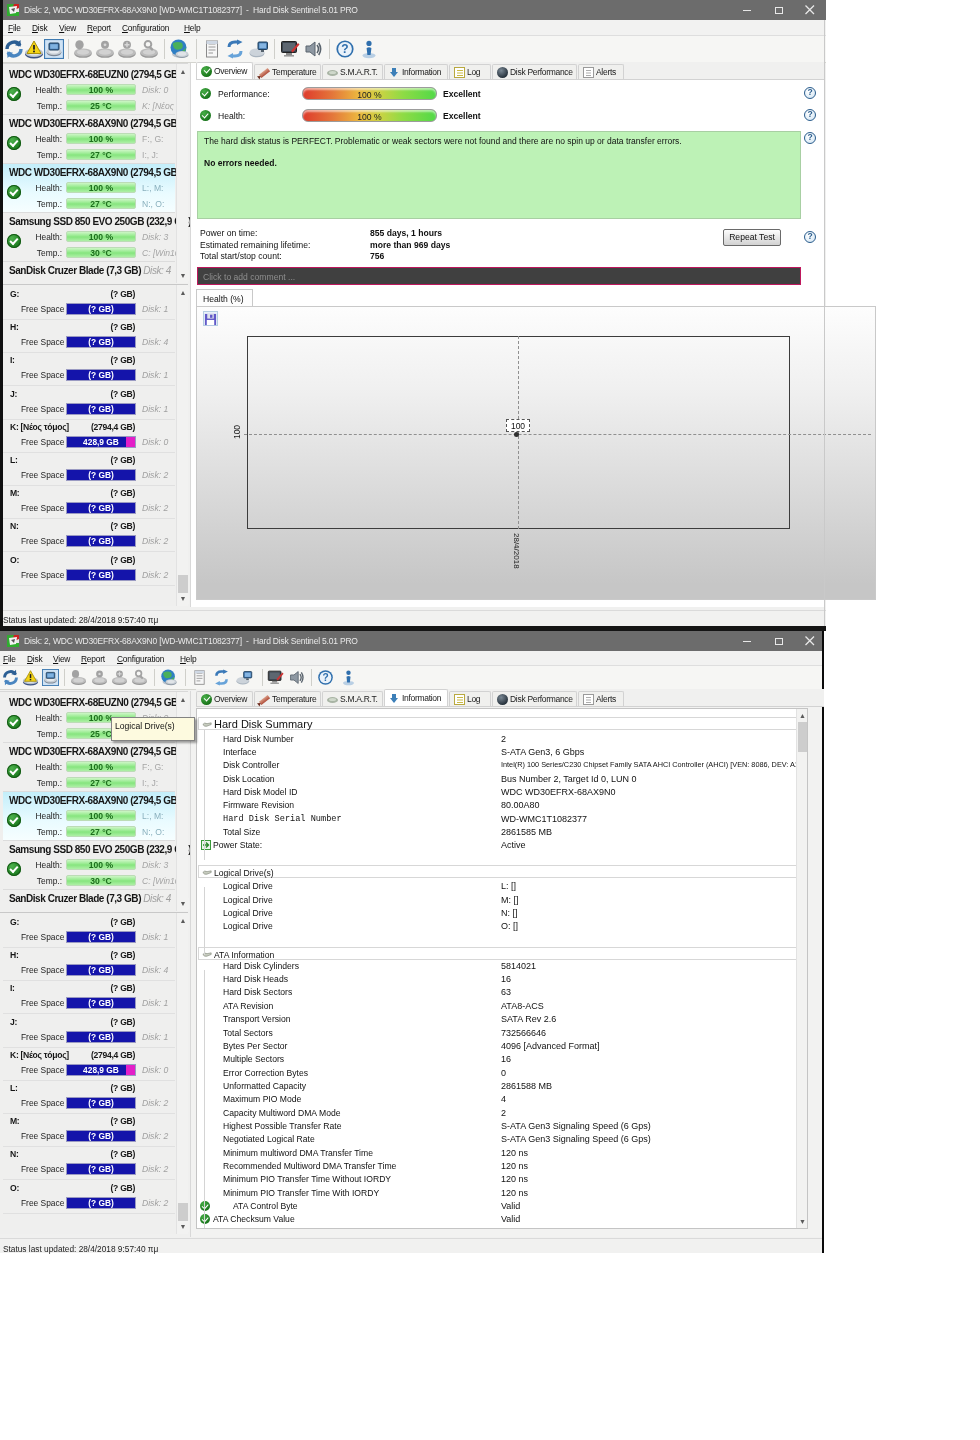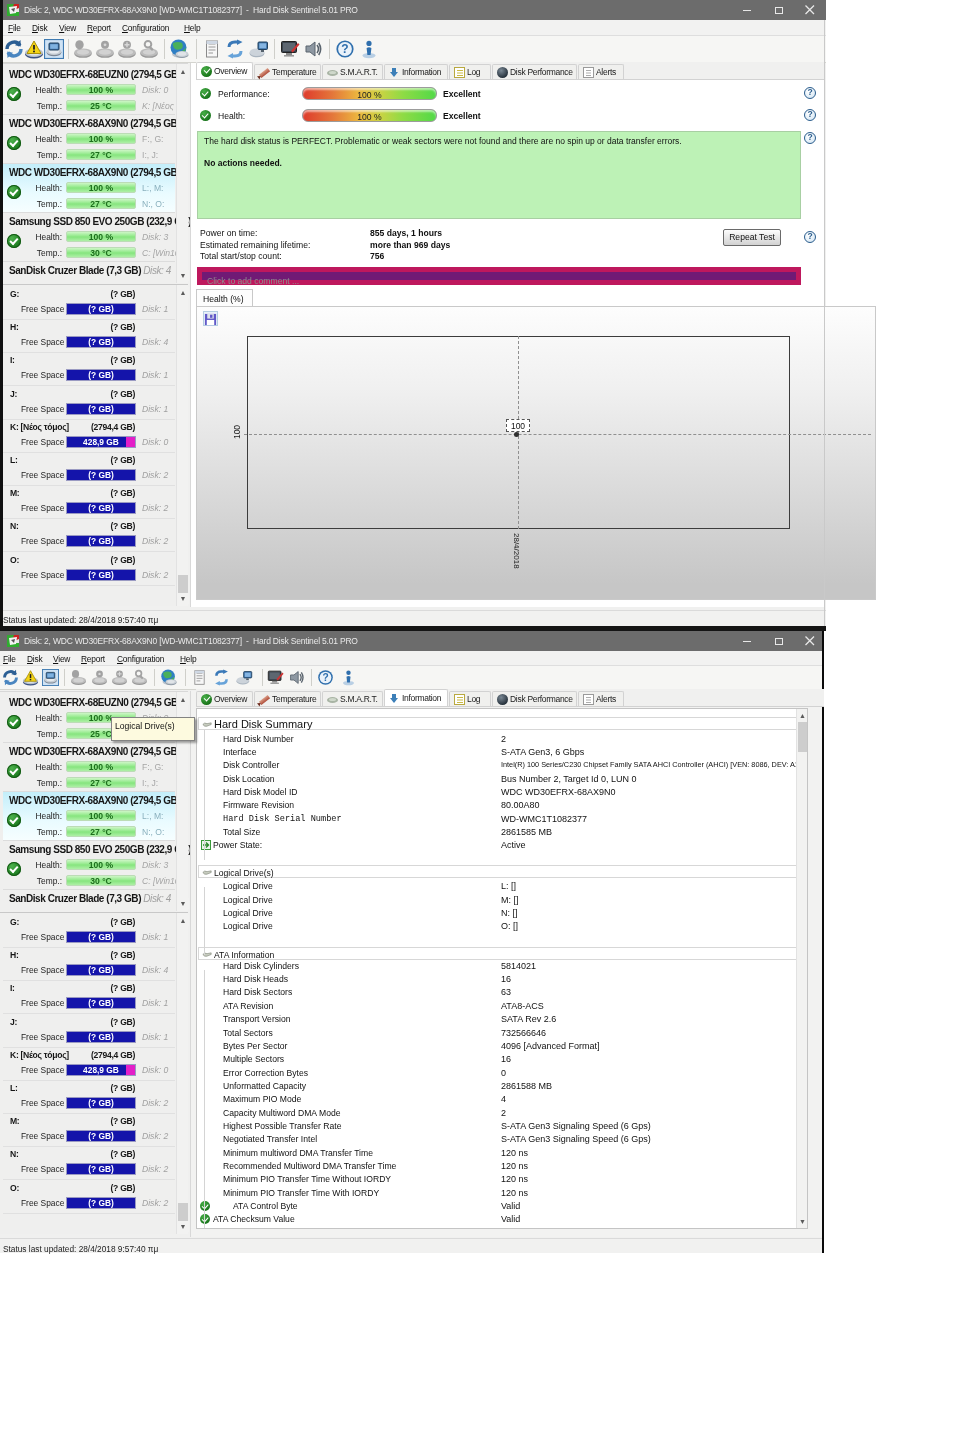--- a/index.html
+++ b/index.html
@@ -349,32 +349,32 @@
 <div class="qm" style="left:804px;top:87px">?</div>
 <div class="chk2" style="left:200px;top:110px"></div>
     <div class="olabel" style="left:218px;top:111px">Health:</div>
 <div class="abs" style="left:302px;top:109px;width:135px;height:13px;border:1px solid #9c9c9c;border-radius:6px;background:linear-gradient(90deg,#de3b2c,#e4763a 22%,#ecb83f 42%,#cbd343 58%,#8fdb45 75%,#52d948);box-shadow:inset 0 2px 2px rgba(255,255,255,0.55)">
       <div class="abs" style="left:0;right:0;top:1.5px;text-align:center;font-size:8.6px;color:#222">100 %</div>
     </div>
 <div class="excellent" style="top:111px">Excellent</div>
 <div class="qm" style="left:804px;top:109px">?</div>
 <div class="abs" style="left:197px;top:131px;width:604px;height:88px;background:#bdf2b6;border:1px solid #a8cfa3">
 <div class="abs" style="left:6px;top:4px;font-size:8.5px;color:#111;white-space:nowrap">The hard disk status is PERFECT. Problematic or weak sectors were not found and there are no spin up or data transfer errors.</div>
-<div class="abs" style="left:6px;top:26px;font-size:8.5px;font-weight:bold;color:#111">No actions needed.</div>
+<div class="abs" style="left:6px;top:26px;font-size:8.5px;font-weight:bold;color:#111">No errors needed.</div>
     </div>
 <div class="qm" style="left:804px;top:132px">?</div>
 <div class="abs" style="left:200px;top:228px;font-size:8.6px;color:#111">Power on time:</div>
     <div class="abs" style="left:370px;top:228px;font-size:8.6px;font-weight:bold;color:#111">855 days, 1 hours</div>
 <div class="abs" style="left:200px;top:239.5px;font-size:8.6px;color:#111">Estimated remaining lifetime:</div>
     <div class="abs" style="left:370px;top:239.5px;font-size:8.6px;font-weight:bold;color:#111">more than 969 days</div>
 <div class="abs" style="left:200px;top:251px;font-size:8.6px;color:#111">Total start/stop count:</div>
     <div class="abs" style="left:370px;top:251px;font-size:8.6px;font-weight:bold;color:#111">756</div>
 <div class="abs" style="left:723px;top:229px;width:58px;height:17px;background:linear-gradient(180deg,#fdfdfd,#e3e3e3 60%,#d2d2d2);border:1px solid #6a6a6a;border-radius:2px;text-align:center;font-size:8.6px;color:#111;line-height:15px">Repeat Test</div>
 <div class="qm" style="left:804px;top:231px">?</div>
-<div class="abs" style="left:197px;top:267px;width:604px;height:18px;background:#701a75;border:5px solid #be185d">
+<div class="abs" style="left:197px;top:267px;width:604px;height:18px;background:#404040;border:1px solid #be185d">
       <div class="abs" style="left:5px;top:3.5px;font-size:8.6px;color:#8e8e8e">Click to add comment ...</div>
     </div>
 <div class="abs" style="left:196px;top:289px;width:57px;height:17px;background:#fdfdfd;border:1px solid #c9c9c9;border-bottom:none;font-size:8.6px;color:#111">
       <span class="abs" style="left:6px;top:3.5px">Health (%)</span>
     </div>
 <div class="abs" style="left:196px;top:306px;width:680px;height:294px;border:1px solid #c9c9c9;background:linear-gradient(180deg,#fdfdfd,#efefef 30%,#c6c6c6 95%)">
 <div class="abs" style="left:6px;top:4px;width:15px;height:15px;background:#e9f1f9;border:1px solid #b5cde2"><svg width="13" height="13" viewBox="0 0 14 14">
           <rect x="1" y="1" width="12" height="12" fill="#6058c8"></rect>
           <rect x="3.5" y="1" width="7" height="5" fill="#dfe3ea"></rect>
           <rect x="6.5" y="1.8" width="2.6" height="3.4" fill="#6058c8"></rect>
@@ -746,21 +746,21 @@
 <div class="irow-l" style="top:358.5500000000001px;">Error Correction Bytes</div>
       <div class="irow-v" style="top:358.5500000000001px;font-size:9px">0</div>
 <div class="irow-l" style="top:371.90000000000015px;">Unformatted Capacity</div>
       <div class="irow-v" style="top:371.90000000000015px;font-size:9px">2861588 MB</div>
 <div class="irow-l" style="top:385.25000000000017px;">Maximum PIO Mode</div>
       <div class="irow-v" style="top:385.25000000000017px;font-size:9px">4</div>
 <div class="irow-l" style="top:398.6000000000002px;">Capacity Multiword DMA Mode</div>
       <div class="irow-v" style="top:398.6000000000002px;font-size:9px">2</div>
 <div class="irow-l" style="top:411.9500000000002px;">Highest Possible Transfer Rate</div>
       <div class="irow-v" style="top:411.9500000000002px;font-size:9px">S-ATA Gen3 Signaling Speed (6 Gps)</div>
-<div class="irow-l" style="top:425.30000000000024px;">Negotiated Transfer Intel</div>
+<div class="irow-l" style="top:425.30000000000024px;">Negotiated Logical Rate</div>
       <div class="irow-v" style="top:425.30000000000024px;font-size:9px">S-ATA Gen3 Signaling Speed (6 Gps)</div>
 <div class="irow-l" style="top:438.65000000000026px;">Minimum multiword DMA Transfer Time</div>
       <div class="irow-v" style="top:438.65000000000026px;font-size:9px">120 ns</div>
 <div class="irow-l" style="top:452.0000000000003px;">Recommended Multiword DMA Transfer Time</div>
       <div class="irow-v" style="top:452.0000000000003px;font-size:9px">120 ns</div>
 <div class="irow-l" style="top:465.3500000000003px;">Minimum PIO Transfer Time Without IORDY</div>
       <div class="irow-v" style="top:465.3500000000003px;font-size:9px">120 ns</div>
 <div class="irow-l" style="top:478.70000000000033px;">Minimum PIO Transfer Time With IORDY</div>
       <div class="irow-v" style="top:478.70000000000033px;font-size:9px">120 ns</div>
 <div class="chk2" style="left:3px;top:492.1px;width:10px;height:10px"></div>

